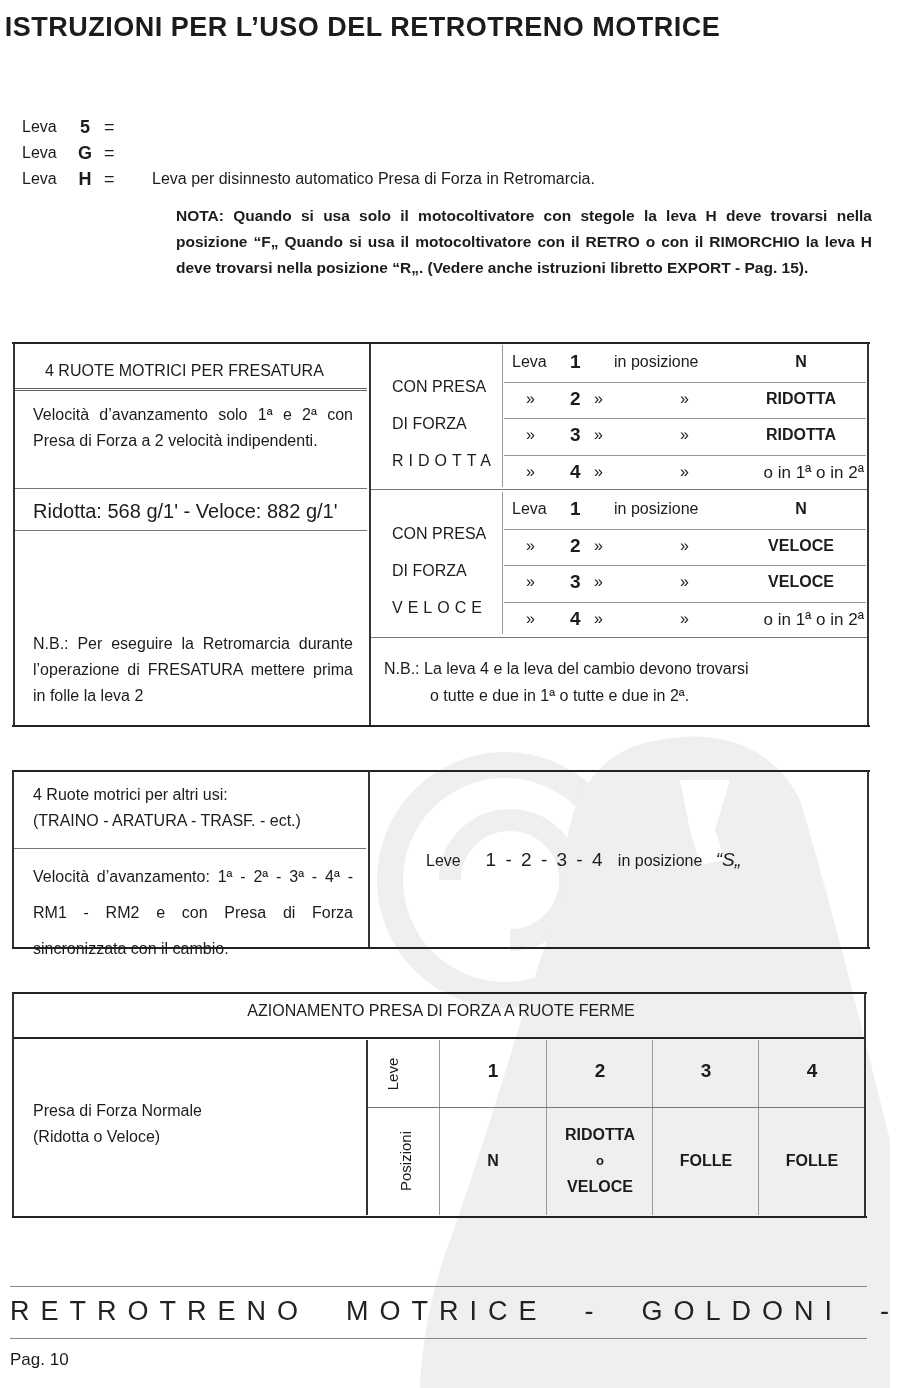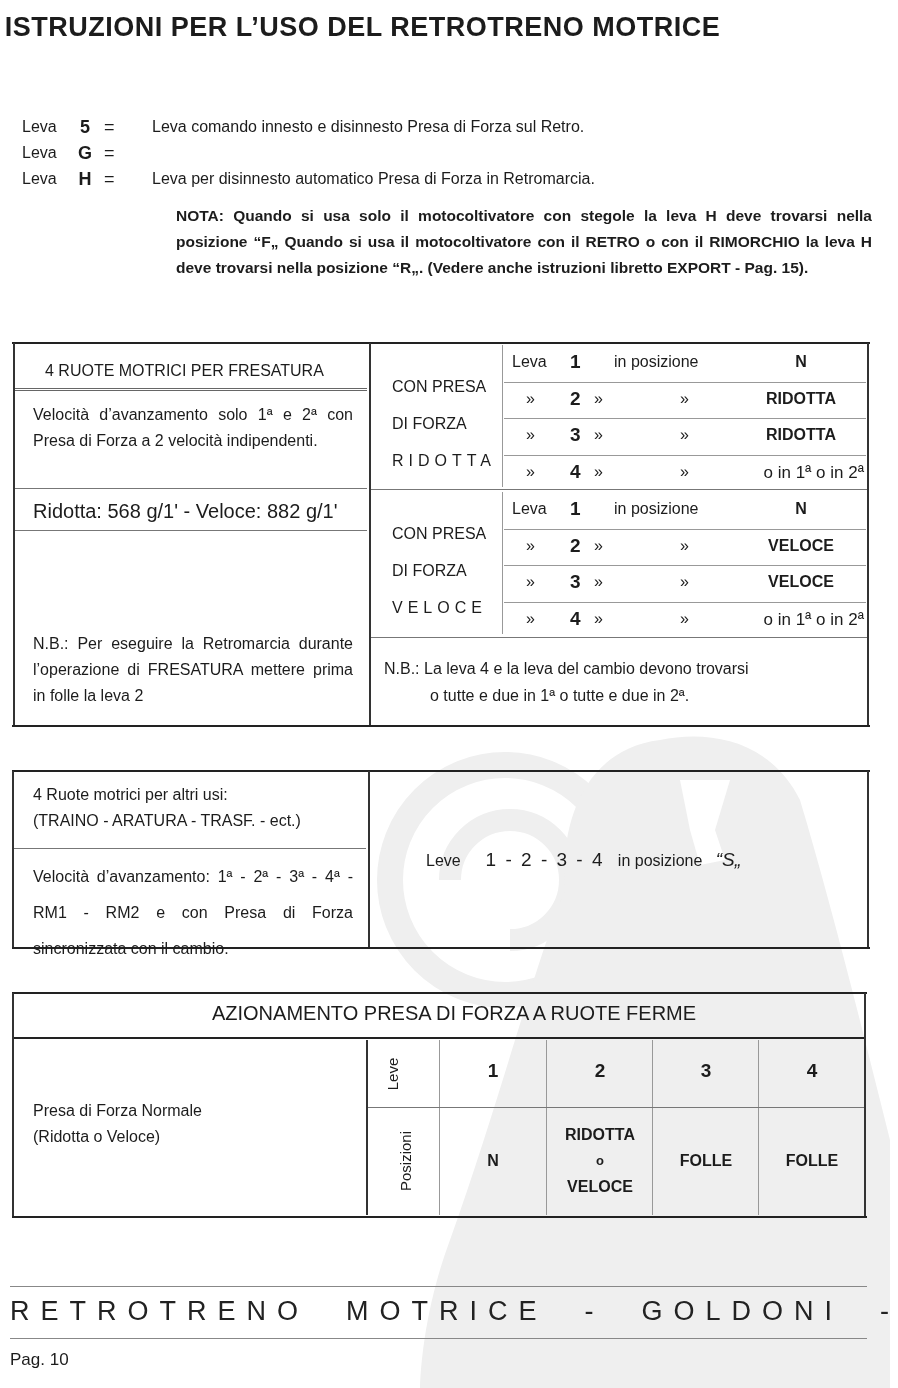--- a/index.html
+++ b/index.html
@@ -40,21 +40,20 @@
   <path d="M350 60 L400 60 L385 110 L395 140 L370 145 L360 110 Z" fill="#ffffff"></path>
 </svg>
 
 <div class="abs title">ISTRUZIONI PER L’USO DEL RETROTRENO MOTRICE</div>
 
 <div class="abs levers">
   <div class="lever-row">
     <span class="lw">Leva</span>
     <span class="ll">5</span>
     <span class="eq">=</span>
-    <span>Leva comando innesto e disinnesto Presa di Forza sul Retro.</span>
   </div>
   <div class="lever-row">
     <span class="lw">Leva</span>
     <span class="ll">G</span>
     <span class="eq">=</span>
   </div>
   <div class="lever-row">
     <span class="lw">Leva</span>
     <span class="ll">H</span>
     <span class="eq">=</span>
@@ -183,21 +182,21 @@
   </div>
 </div>
 
 <div>
   <div class="hline hthick" style="left:12px; top:992px; width:855px;"></div>
   <div class="hline hthick" style="left:12px; top:1216px; width:855px;"></div>
   <div class="vline" style="left:12px; top:993px; height:223px;"></div>
   <div class="vline" style="left:864px; top:993px; height:223px;"></div>
   <div class="hline hthick" style="left:14px; top:1037px; width:850px;"></div>
 
-  <div class="txt b" style="left:29px; width:850px; text-align:center; top:1002px; font-size:20px;">AZIONAMENTO PRESA DI FORZA A RUOTE FERME</div>
+  <div class="txt b" style="left:16px; width:850px; text-align:center; top:1002px; font-size:16px;">AZIONAMENTO PRESA DI FORZA A RUOTE FERME</div>
 
   <div class="txt b" style="left:33px; top:1102px; font-size:16px;">Presa di Forza Normale</div>
   <div class="txt b" style="left:33px; top:1128px; font-size:16px;">(Ridotta o Veloce)</div>
 
   <div class="vline" style="left:366px; top:1040px; height:175px;"></div>
   <div class="vline vthin" style="left:439px; top:1040px; height:175px;"></div>
   <div class="vline vthin" style="left:546px; top:1040px; height:175px;"></div>
   <div class="vline vthin" style="left:652px; top:1040px; height:175px;"></div>
   <div class="vline vthin" style="left:758px; top:1040px; height:175px;"></div>
   <div class="hline" style="left:368px; top:1107px; width:496px;"></div>

